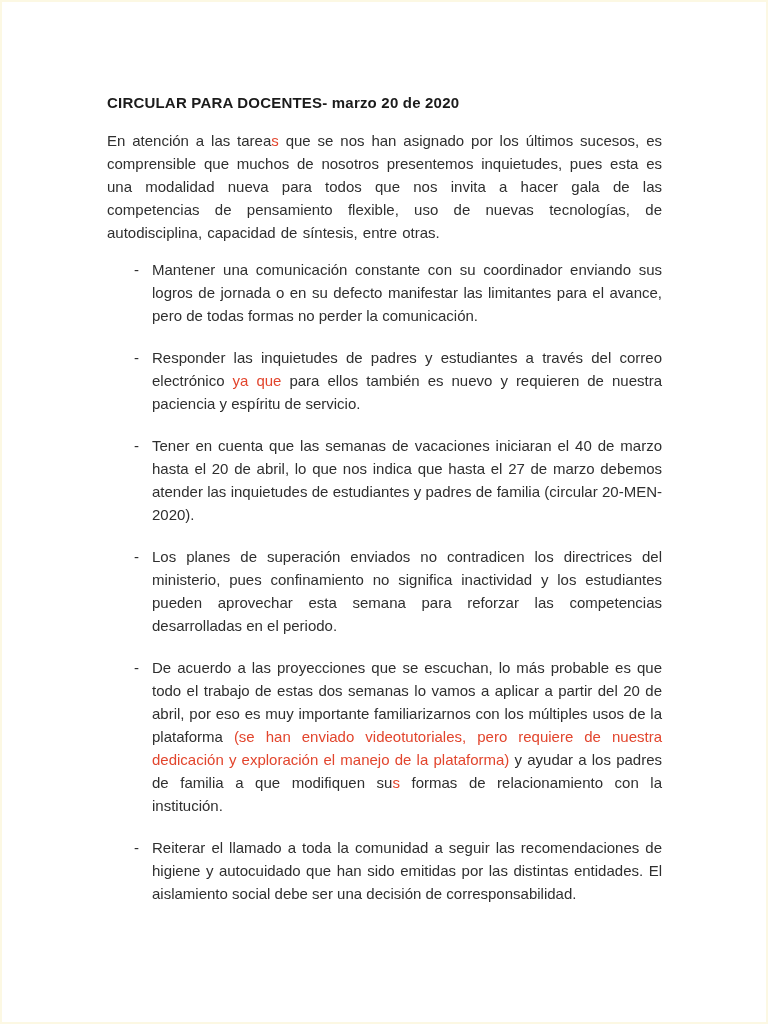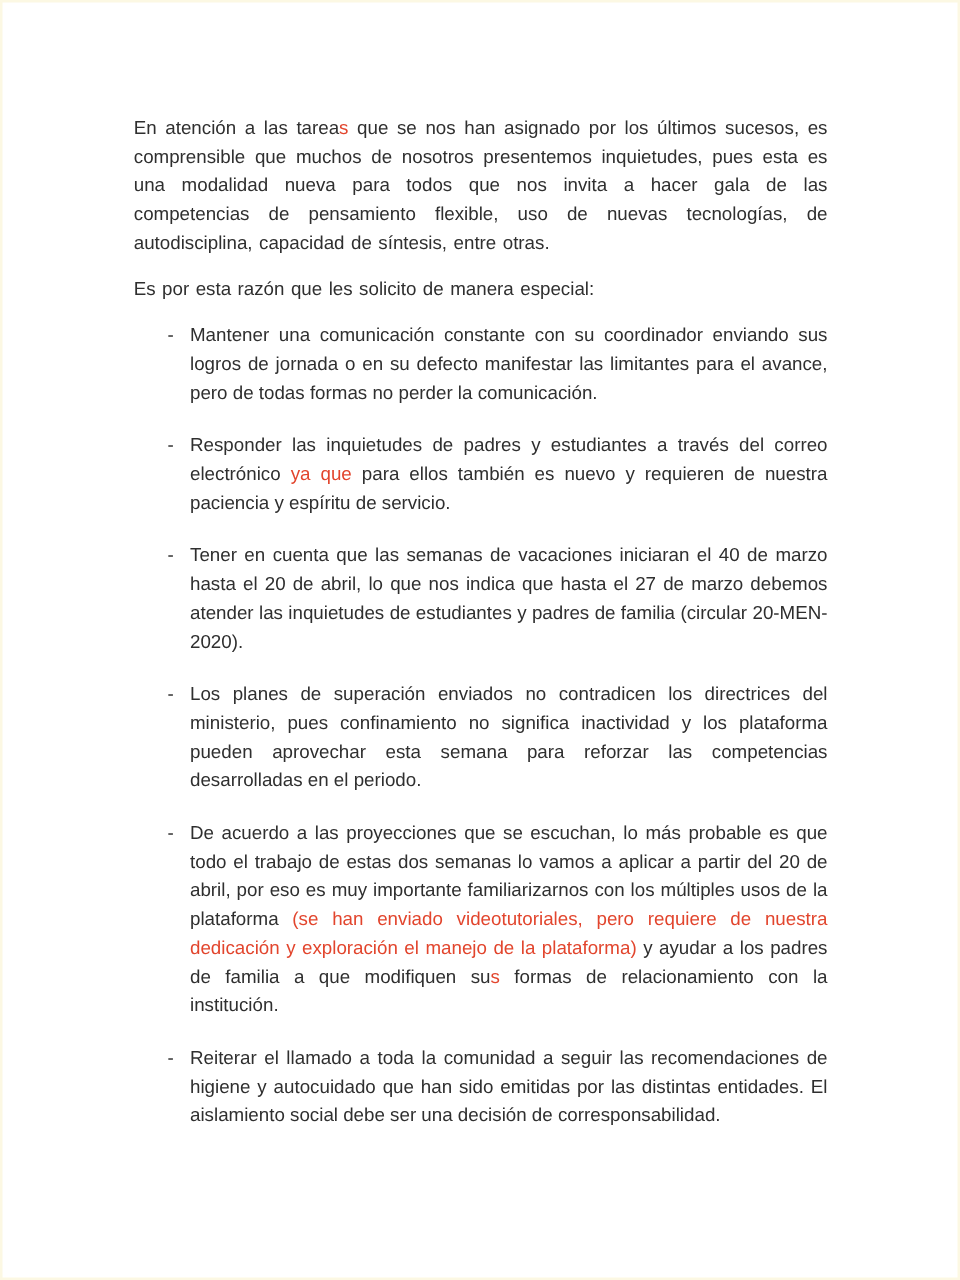--- a/index.html
+++ b/index.html
@@ -55,46 +55,46 @@
     top: 0;
   }
   .btext { display: block; }
   .red { color: var(--red, #e2452d); }
 </style>
 </head>
 <body>
 
 <div class="page">
 
+  <h1 class="title">CIRCULAR PARA DOCENTES- marzo 20 de 2020</h1>
 
 
   <p class="para just"><span>En atención a las tarea</span><span class="red">s</span><span> que se nos han asignado por los últimos sucesos, es comprensible que muchos de nosotros presentemos inquietudes, pues esta es una modalidad nueva para todos que nos invita a hacer gala de las competencias de pensamiento flexible, uso de nuevas tecnologías, de autodisciplina, capacidad de síntesis, entre otras.</span></p>
 
-  <p class="para"><span>Es por esta razón que les solicito de manera especial:</span></p>
 
   <ul class="bullets">
 
     <li class="bullet">
       <span class="dash">-</span>
       <span class="btext just"><span>Mantener una comunicación constante con su coordinador enviando sus logros de jornada o en su defecto manifestar las limitantes para el avance, pero de todas formas no perder la comunicación.</span></span>
     </li>
 
     <li class="bullet">
       <span class="dash">-</span>
       <span class="btext just"><span>Responder las inquietudes de padres y estudiantes a través del correo electrónico </span><span class="red">ya que</span><span> para ellos también es nuevo y requieren de nuestra paciencia y espíritu de servicio.</span></span>
     </li>
 
     <li class="bullet">
       <span class="dash">-</span>
       <span class="btext just"><span>Tener en cuenta que las semanas de vacaciones iniciaran el 40 de marzo hasta el 20 de abril, lo que nos indica que hasta el 27 de marzo debemos atender las inquietudes de estudiantes y padres de familia (circular 20-MEN-2020).</span></span>
     </li>
 
     <li class="bullet">
       <span class="dash">-</span>
-      <span class="btext just"><span>Los planes de superación enviados no contradicen los directrices del ministerio, pues confinamiento no significa inactividad y los plataforma pueden aprovechar esta semana para reforzar las competencias desarrolladas en el periodo.</span></span>
+      <span class="btext just"><span>Los planes de superación enviados no contradicen los directrices del ministerio, pues confinamiento no significa inactividad y los estudiantes pueden aprovechar esta semana para reforzar las competencias desarrolladas en el periodo.</span></span>
     </li>
 
     <li class="bullet">
       <span class="dash">-</span>
       <span class="btext just"><span>De acuerdo a las proyecciones que se escuchan, lo más probable es que todo el trabajo de estas dos semanas lo vamos a aplicar a partir del 20 de abril, por eso es muy importante familiarizarnos con los múltiples usos de la plataforma </span><span class="red">(se han enviado videotutoriales, pero requiere de nuestra dedicación y exploración el manejo de la plataforma)</span><span> y ayudar a los padres de familia a que modifiquen su</span><span class="red">s</span><span> formas de relacionamiento con la institución.</span></span>
     </li>
 
     <li class="bullet">
       <span class="dash">-</span>
       <span class="btext just"><span>Reiterar el llamado a toda la comunidad a seguir las recomendaciones de higiene y autocuidado que han sido emitidas por las distintas entidades. El aislamiento social debe ser una decisión de corresponsabilidad.</span></span>

